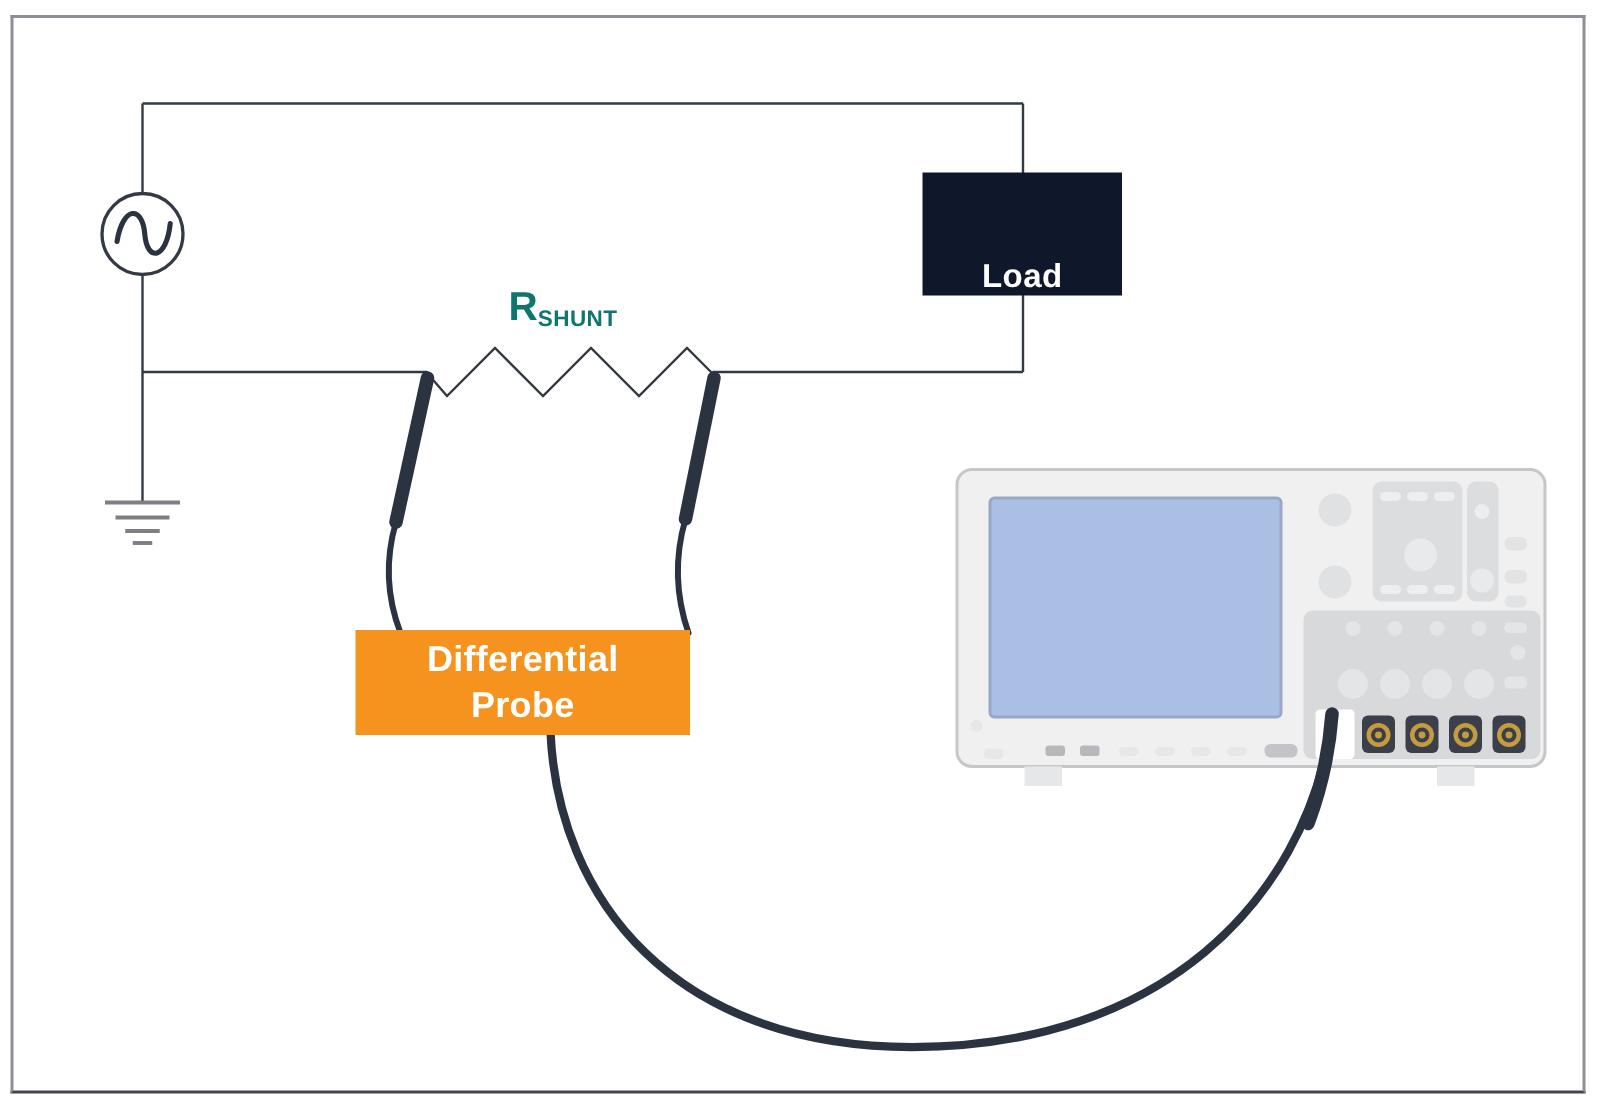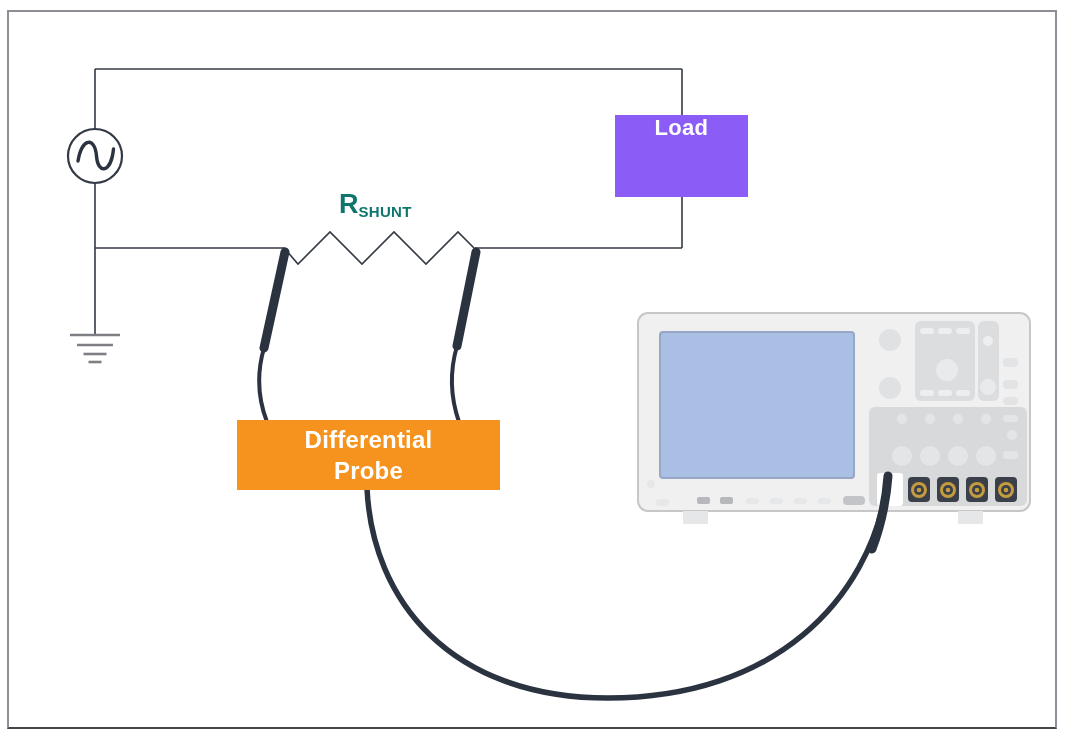--- a/index.html
+++ b/index.html
@@ -8,24 +8,24 @@
   .stage { position: relative; width: 1065px; height: 738px; background: #ffffff; }
 
   .frame { position: absolute; left: 7px; top: 10px; width: 1050px; height: 719px;
            box-sizing: border-box; border: 2px solid #8E8E96; border-bottom-color: #45454C; }
 
   .diagram-svg { position: absolute; left: 0; top: 0; z-index: 1; }
 
   .label-layer div { position: absolute; z-index: 2; }
 
   .load-box { left: 615px; top: 115px; width: 133px; height: 82px;
-              background: #8b5cf6; color: #ffffff; font-size: 22px; font-weight: bold;
-              display: flex; align-items: flex-start; justify-content: center; letter-spacing: 0.3px; }
+              background: #0f172a; color: #ffffff; font-size: 22px; font-weight: bold;
+              display: flex; align-items: flex-end; justify-content: center; letter-spacing: 0.3px; }
 
-  .probe-box { left: 237px; top: 420px; width: 263px; height: 70px;
+  .probe-box { left: 237px; top: 420px; width: 223px; height: 70px;
                background: #F6921E; color: #ffffff; font-size: 24px; font-weight: bold;
                line-height: 31px; display: flex; align-items: center; justify-content: center;
                text-align: center; white-space: pre-line; letter-spacing: 0.2px; }
 
   .rshunt { left: 339px; top: 189px; color: #0f766e; font-weight: bold; white-space: nowrap; }
   .rshunt .r-main { font-size: 27px; }
   .rshunt .r-sub  { font-size: 15px; position: relative; top: 4px; letter-spacing: 0.3px; }
 </style>
 </head>
 <body>

